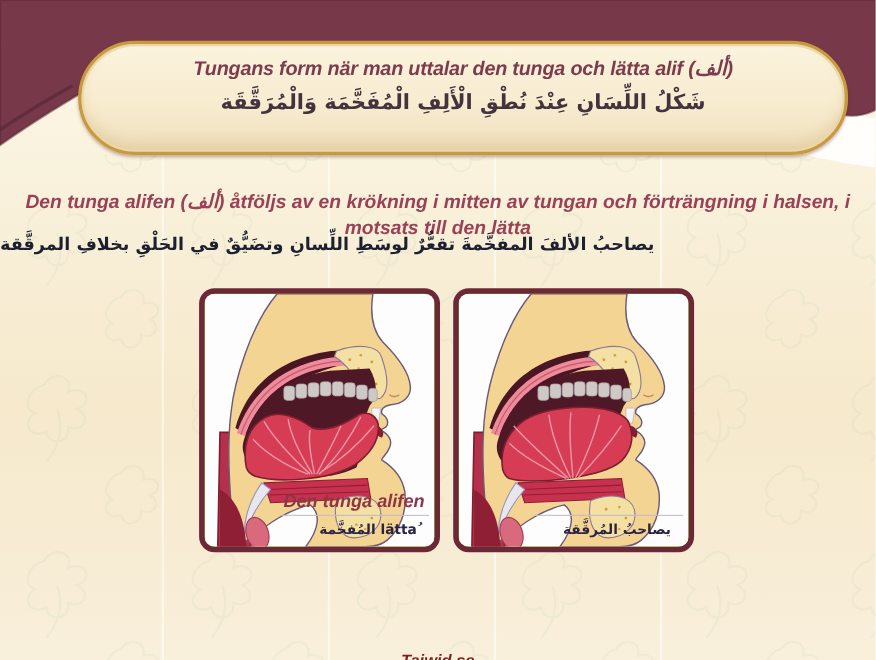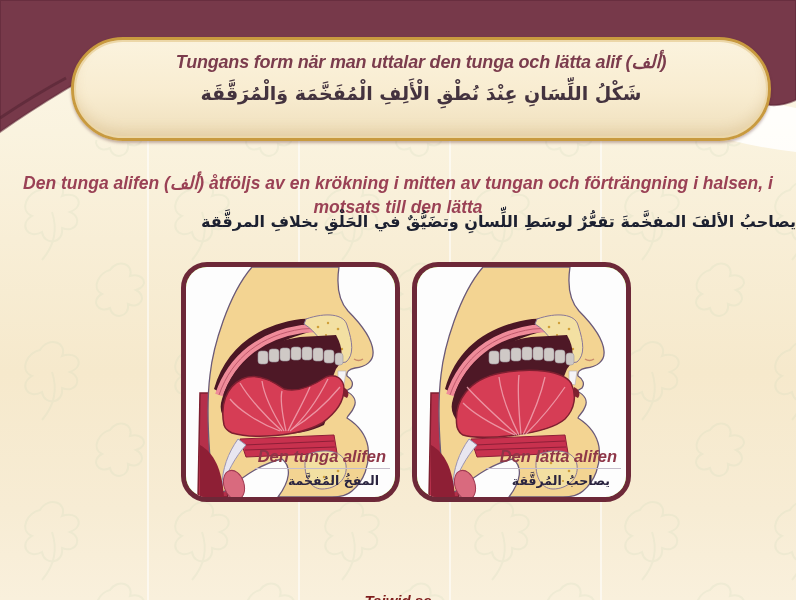--- a/index.html
+++ b/index.html
@@ -23,28 +23,28 @@
   }
   .banner .ar-callig{
     margin-top:9px;font-size:19px;font-weight:bold;color:#44333f;
     font-family:"DejaVu Sans",sans-serif;direction:rtl;
   }
   .desc{
     position:absolute;left:18px;top:156px;width:760px;z-index:3;text-align:center;
     font-style:italic;font-weight:bold;font-size:17.5px;line-height:1.35;color:#9a4155;margin-top:16px;
   }
   .desc-ar{
-    position:absolute;left:0;top:212px;width:796px;z-index:3;text-align:right;
+    position:absolute;left:0;top:212px;width:796px;z-index:3;text-align:left;
     font-family:"DejaVu Sans",sans-serif;direction:rtl;
     font-size:16px;font-weight:bold;color:#1c2030;
   }
   .figs{position:absolute;left:181px;top:262px;z-index:3;display:flex;gap:12px;}
   .fig{
     width:219px;height:240px;box-sizing:border-box;position:relative;
-    border:5px solid #6d2838;border-radius:26px;background:#84cc16;overflow:hidden;
+    border:5px solid #6d2838;border-radius:14px;background:#84cc16;overflow:hidden;
   }
   .fig svg{position:absolute;left:0;top:0;}
   .fig-label{
     position:absolute;right:9px;bottom:31px;z-index:5;
     font-style:italic;font-weight:bold;font-size:16.5px;color:#8e3648;white-space:nowrap;
   }
   .fig-rule{position:absolute;right:5px;bottom:28px;width:135px;height:1px;background:#c4bcca;z-index:5;}
   .fig-label-ar{
     position:absolute;right:16px;bottom:9px;z-index:5;
     font-family:"DejaVu Sans",sans-serif;direction:rtl;
@@ -163,21 +163,21 @@
           <circle cx="146" cy="214" r="1.1"></circle>
         </g>
 
       <path d="M52,172 C42,186 36,202 36,220 C41,206 49,190 60,178 Z" fill="#e8e6f0" stroke="#9a93b0" stroke-width="1"></path>
       <path d="M14,178 C28,186 36,202 38,230 L14,230 Z" fill="#8e1f35"></path>
       <ellipse cx="48" cy="218" rx="10" ry="15" fill="#d96a7e" stroke="#a03a52" stroke-width="1" transform="rotate(-18 48 218)"></ellipse>
       <path d="M168,92 c3,2 6,2 9,0" stroke="#c98a6a" stroke-width="1.5" fill="none"></path>
     </svg>
     <span class="fig-label">Den tunga alifen</span>
     <span class="fig-rule"></span>
-    <span class="fig-label-ar">المفخُ المُفخَّمة</span>
+    <span class="fig-label-ar">lättaُ المُفخَّمة</span>
   </div>
 
   <div class="fig">
     <svg width="209" height="230" viewBox="0 0 209 230">
       <rect width="209" height="230" fill="#fdfdfd"></rect>
       <path d="M14,126 L36,126 C32,160 34,192 42,230 L12,230 Z" fill="#b5304a" stroke="#7e1f30" stroke-width="1.5"></path>
       <path d="M66,0 L153,0 C150,20 153,34 162,44 C176,58 186,72 187,84 C188,94 180,100 169,101
                C163,102 160,105 161,109 C166,112 168,117 165,121 L160,124 C168,128 171,134 168,140
                C166,146 161,149 161,151 C172,158 180,168 182,180 C184,198 178,214 166,224
                C160,229 152,230 146,230 L92,230 C104,214 106,200 96,192 C78,196 58,208 46,220 L28,230
@@ -228,19 +228,18 @@
           <circle cx="146" cy="194" r="1.2"></circle>
           <circle cx="152" cy="204" r="1.3"></circle>
           <circle cx="138" cy="210" r="1.2"></circle>
           <circle cx="146" cy="214" r="1.1"></circle>
         </g>
       <path d="M52,172 C42,186 36,202 36,220 C41,206 49,190 60,178 Z" fill="#e8e6f0" stroke="#9a93b0" stroke-width="1"></path>
       <path d="M14,178 C28,186 36,202 38,230 L14,230 Z" fill="#8e1f35"></path>
       <ellipse cx="48" cy="218" rx="10" ry="15" fill="#d96a7e" stroke="#a03a52" stroke-width="1" transform="rotate(-18 48 218)"></ellipse>
       <path d="M168,92 c3,2 6,2 9,0" stroke="#c98a6a" stroke-width="1.5" fill="none"></path>
     </svg>
-    <span class="fig-label">Den lätta alifen</span>
     <span class="fig-rule"></span>
     <span class="fig-label-ar">يصاحبُ المُرقَّقة</span>
   </div>
 </div>
 
 <div class="footer">Tajwid.se</div>
 
 </body></html>

